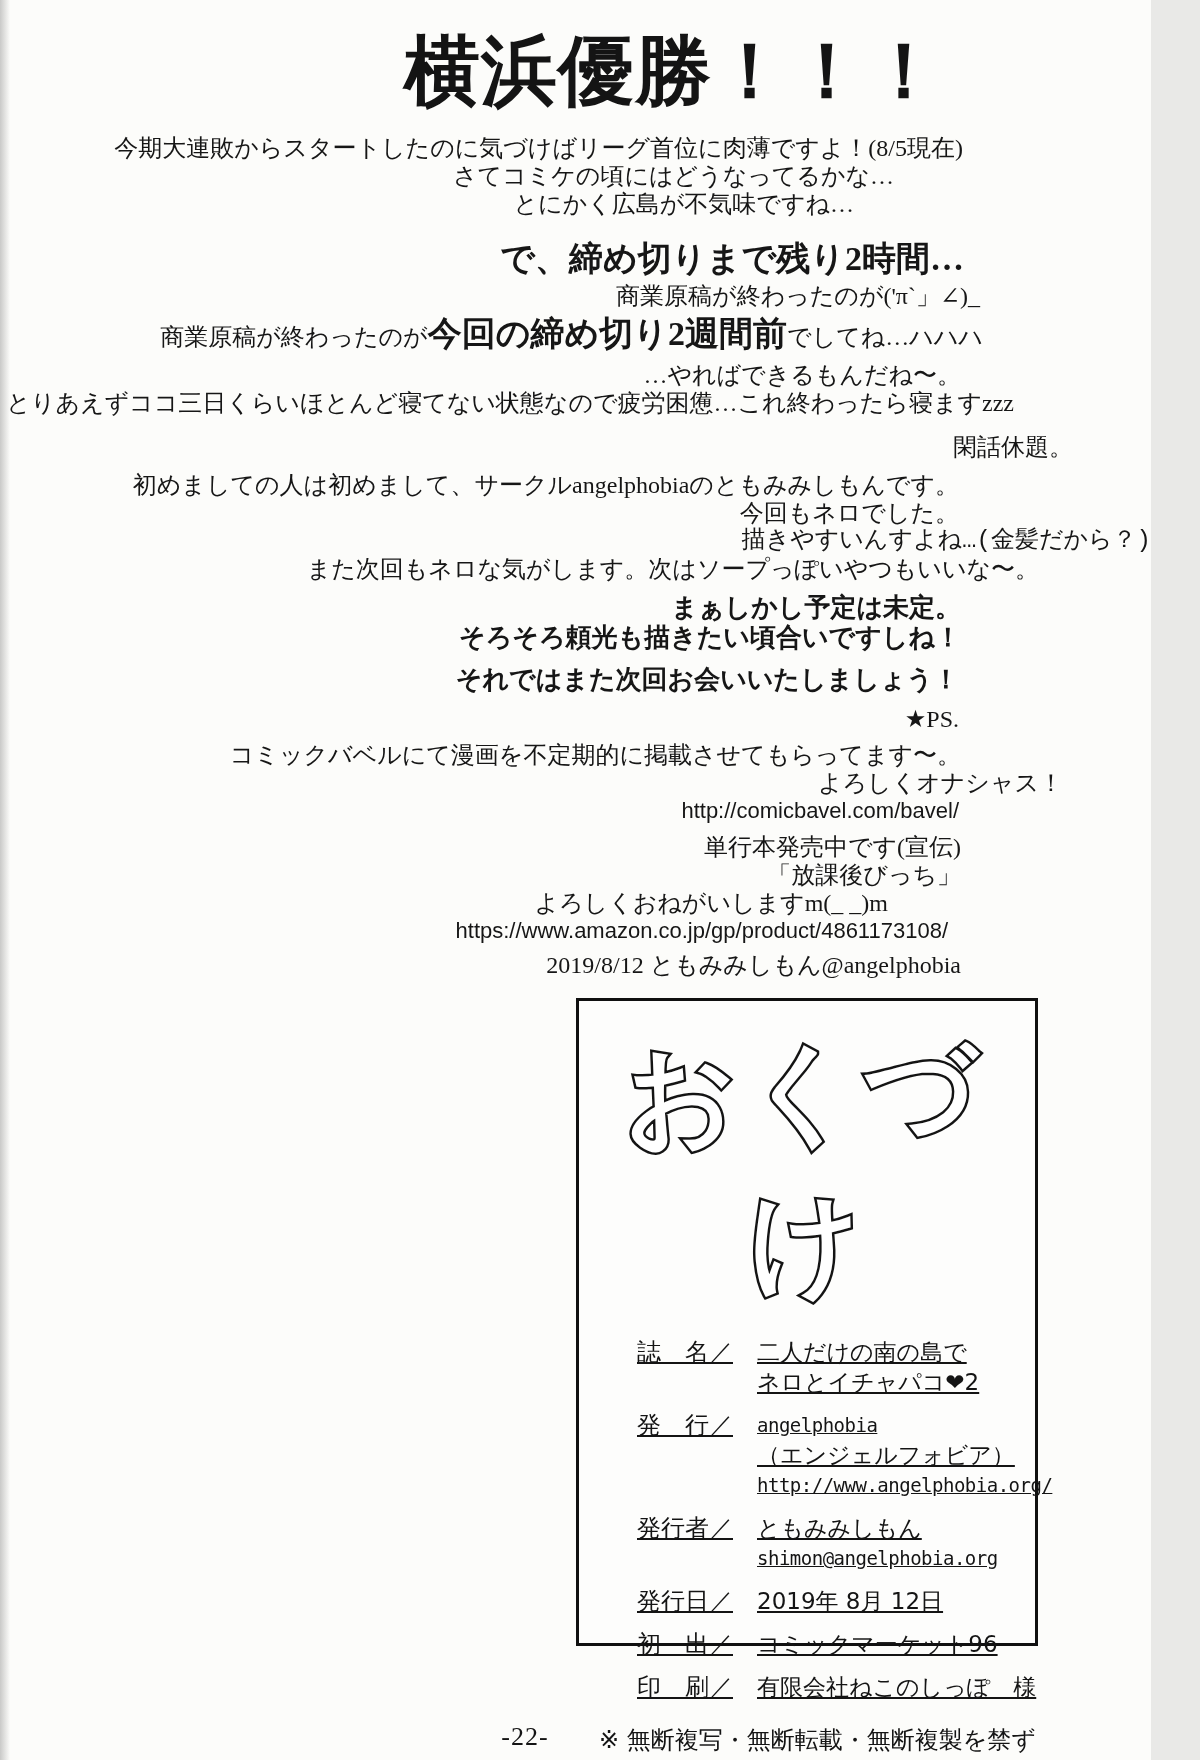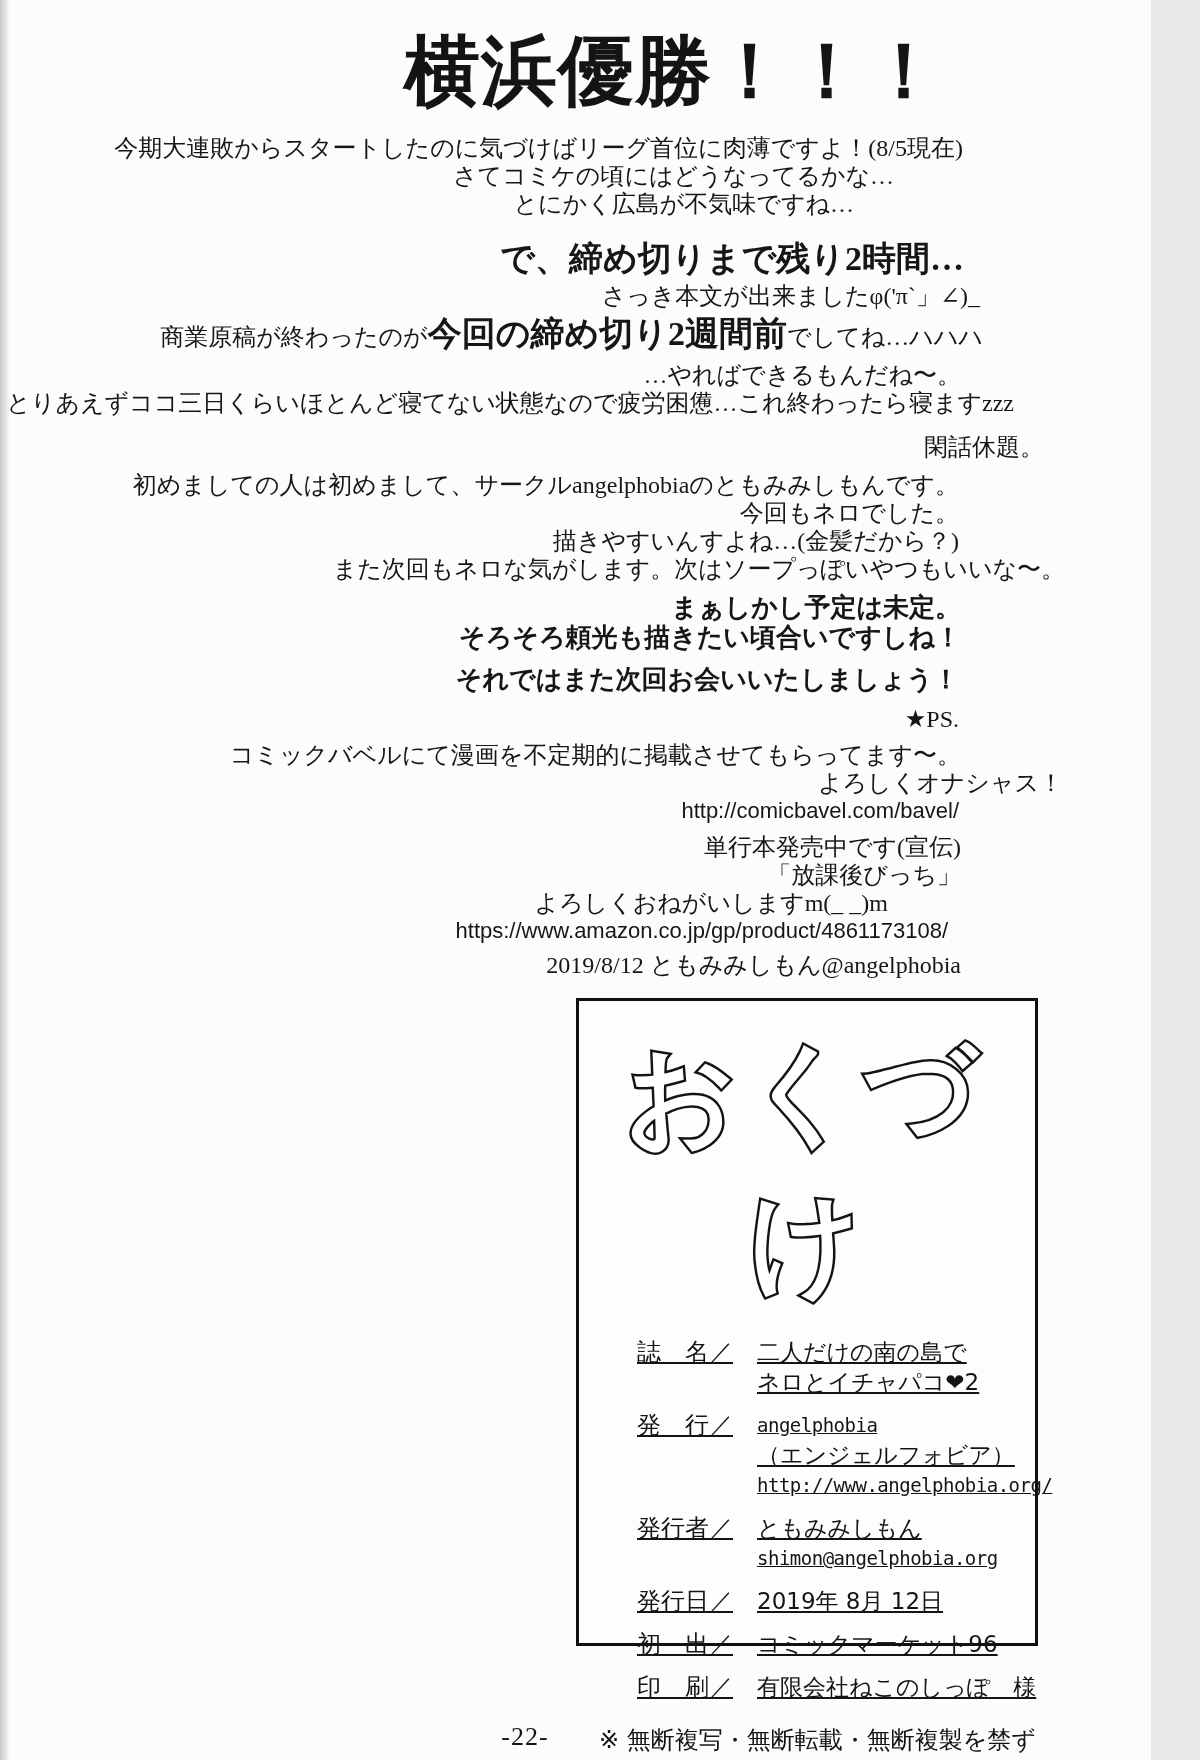--- a/index.html
+++ b/index.html
@@ -85,29 +85,29 @@
 
 <div class="page">
 
   <h1 class="main-title">横浜優勝！！！</h1>
 
   <div id="afterword">
       <div class="ln" style="padding-right: 188px; margin-top: 18px;">今期大連敗からスタートしたのに気づけばリーグ首位に肉薄ですよ！(8/5現在)</div>
       <div class="ln" style="padding-right: 257px;">さてコミケの頃にはどうなってるかな…</div>
       <div class="ln" style="padding-right: 297px;">とにかく広島が不気味ですね…</div>
       <div class="ln big" style="padding-right: 187px; margin-top: 18px; margin-left: 44px;">で、締め切りまで残り2時間…</div>
-      <div class="ln" style="padding-right: 171px;">さっき本文が出来ましたφ('π`」∠)_</div>
+      <div class="ln" style="padding-right: 171px;">商業原稿が終わったのが('π`」∠)_</div>
       <div class="ln mixed" style="padding-right: 168px;"><span class="seg">商業原稿が終わったのが</span><span class="seg big-seg">今回の締め切り2週間前</span><span class="seg">でしてね…ハハハ</span></div>
       <div class="ln" style="padding-right: 190px;">…やればできるもんだね〜。</div>
       <div class="ln" style="padding-right: 137px;">とりあえずココ三日くらいほとんど寝てない状態なので疲労困憊…これ終わったら寝ますzzz</div>
-      <div class="ln" style="padding-right: 107px; margin-top: 16px;">閑話休題。</div>
+      <div class="ln" style="padding-right: 78px; margin-top: 16px;">閑話休題。</div>
       <div class="ln" style="padding-right: 192px; margin-top: 10px;">初めましての人は初めまして、サークルangelphobiaのともみみしもんです。</div>
       <div class="ln" style="padding-right: 192px;">今回もネロでした。</div>
-      <div class="ln" style="padding-right: 192px;">描きやすいんすよね…(金髪だから？)</div>
-      <div class="ln" style="padding-right: 86px;">また次回もネロな気がします。次はソープっぽいやつもいいな〜。</div>
+      <div class="ln" style=" font-family: Liberation Mono, monospace;">描きやすいんすよね…(金髪だから？)</div>
+      <div class="ln" style="padding-right: 112px;">また次回もネロな気がします。次はソープっぽいやつもいいな〜。</div>
       <div class="ln bold" style="padding-right: 190px; margin-top: 10px;">まぁしかし予定は未定。</div>
       <div class="ln bold" style="padding-right: 190px;">そろそろ頼光も描きたい頃合いですしね！</div>
       <div class="ln bold" style="padding-right: 192px; margin-top: 12px;">それではまた次回お会いいたしましょう！</div>
       <div class="ln" style="padding-right: 192px; margin-top: 10px;">★PS.</div>
       <div class="ln" style="padding-right: 190px; margin-top: 8px;">コミックバベルにて漫画を不定期的に掲載させてもらってます〜。</div>
       <div class="ln" style="padding-right: 88px;">よろしくオナシャス！</div>
       <div class="ln latin" style="padding-right: 192px;">http://comicbavel.com/bavel/</div>
       <div class="ln" style="padding-right: 190px; margin-top: 8px;">単行本発売中です(宣伝)</div>
       <div class="ln" style="padding-right: 190px;">「放課後びっち」</div>
       <div class="ln" style="padding-right: 263px;">よろしくおねがいしますm(_ _)m</div>

